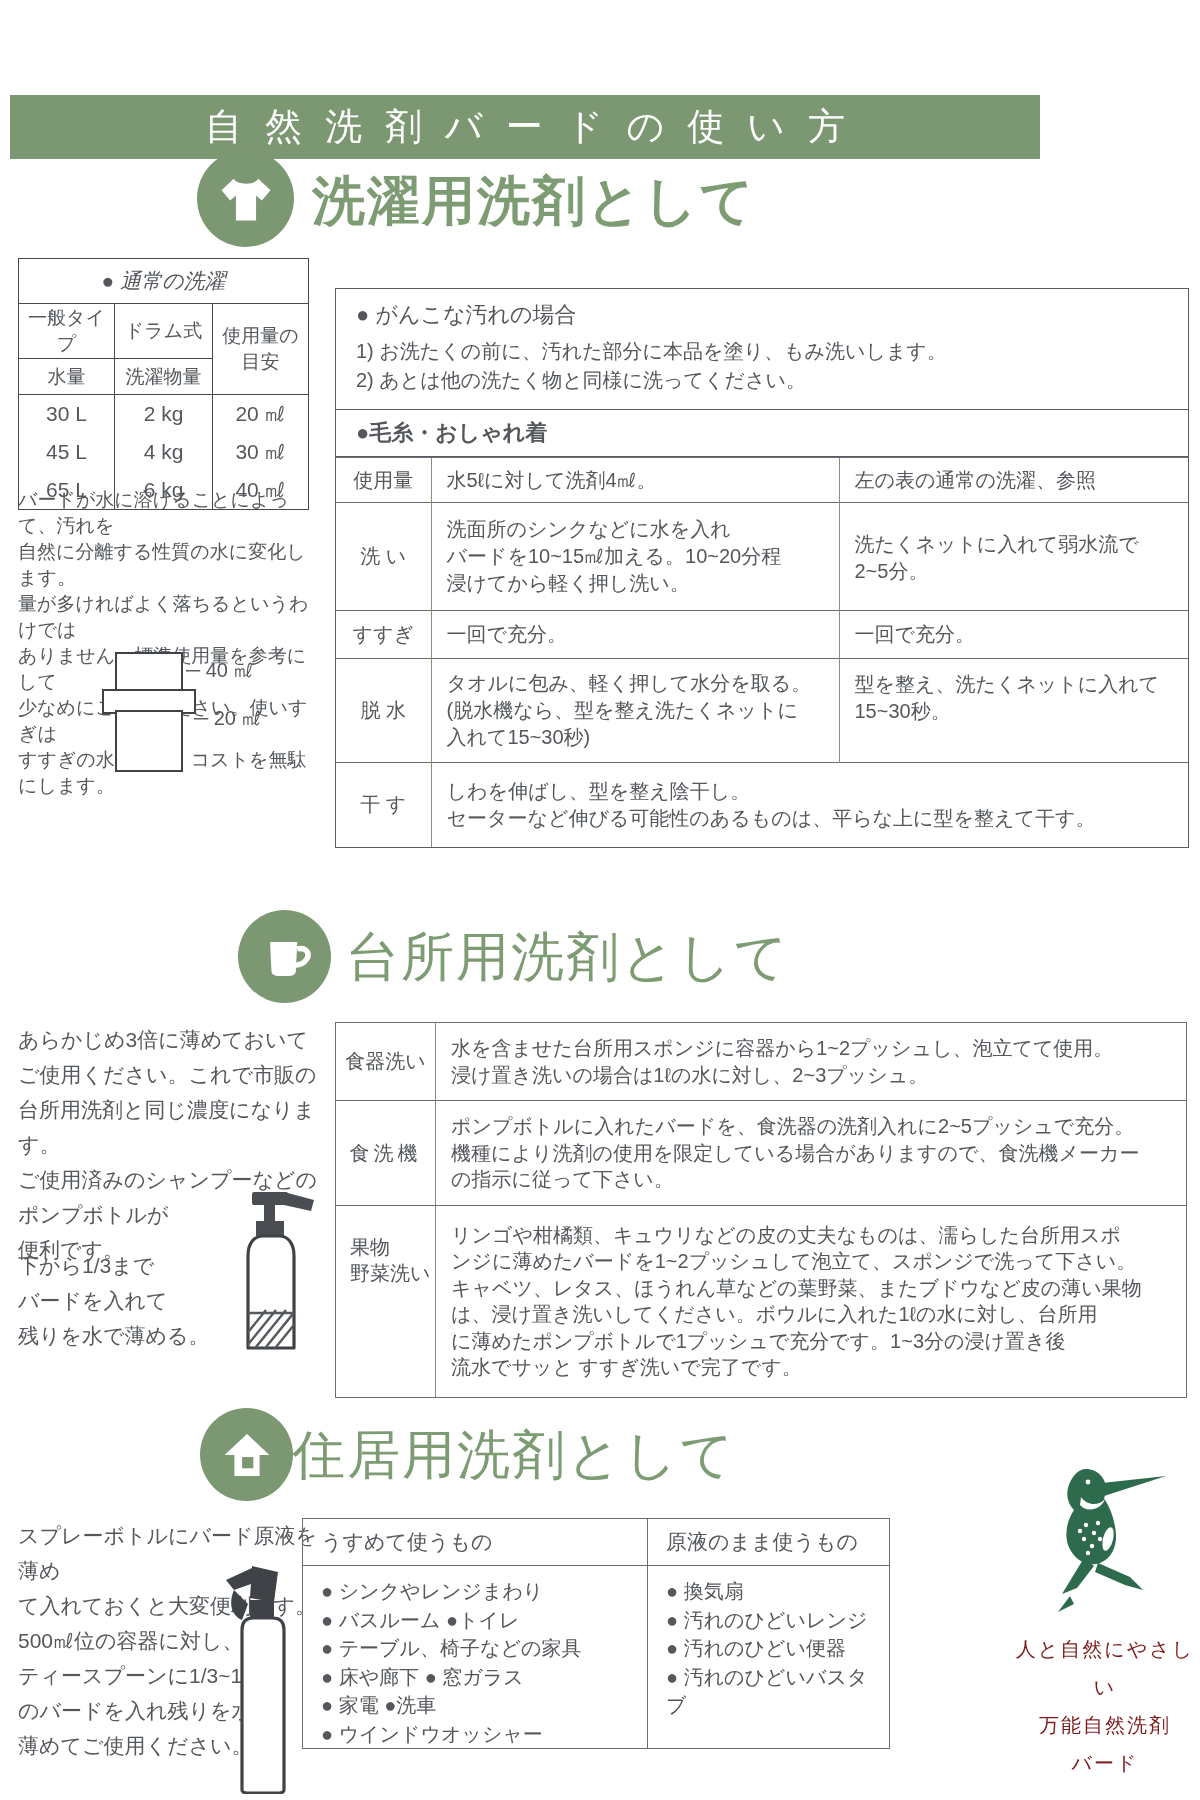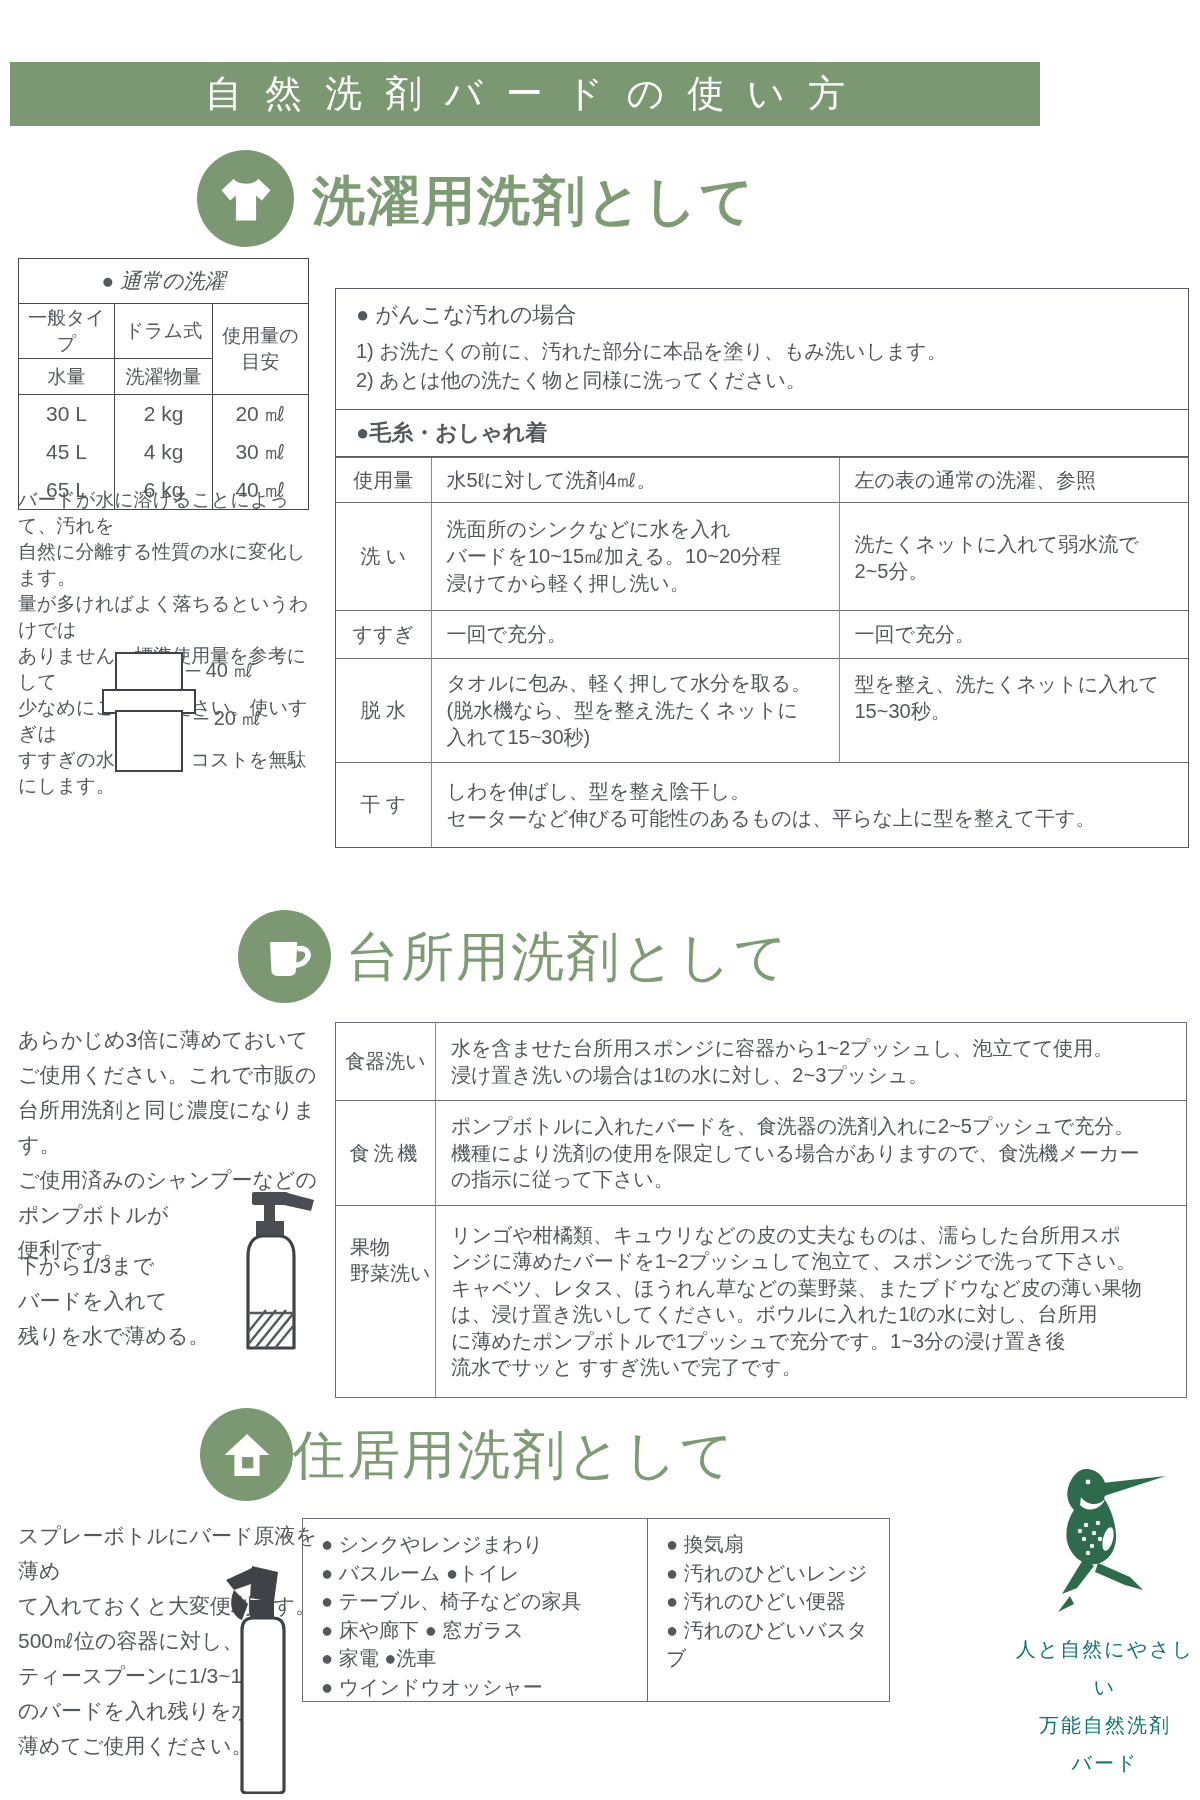--- a/index.html
+++ b/index.html
@@ -2,21 +2,21 @@
 <html><head>
 <meta charset="utf-8">
 <style>
   html,body{margin:0;padding:0;background:#ffffff;}
   body{font-family:"Liberation Sans","DejaVu Sans",sans-serif;color:#54585c;}
   #page{position:relative;width:1200px;height:1800px;background:#ffffff;overflow:hidden;}
   .abs{position:absolute;}
   .pl{white-space:pre-line;}
 
   
-  #header-bar{left:10px;top:62px;width:1030px;height:64px;background:#7c9872;
+  #header-bar{left:10px;top:95px;width:1030px;height:64px;background:#7c9872;
     display:flex;align-items:center;justify-content:center;}
   #header-bar .t{color:#ffffff;font-size:37px;letter-spacing:0.62em;text-indent:0.62em;font-weight:500;}
 
   
   .sec-head{color:#7e9c74;font-size:53px;letter-spacing:2px;font-weight:500;}
   .icon-circle{border-radius:50%;background:#7c9872;display:flex;align-items:center;justify-content:center;}
   #laundry-icon{left:197px;top:150px;width:97px;height:97px;}
   #laundry-heading{left:312px;top:166px;font-weight:bold;}
   #kitchen-icon{left:238px;top:910px;width:93px;height:93px;}
   #kitchen-heading{left:346px;top:922px;}
@@ -67,21 +67,21 @@
 
   
   #housing-note{left:18px;top:1518px;width:310px;font-size:21px;line-height:35px;}
   #htab{left:302px;top:1518px;width:588px;border-collapse:collapse;table-layout:fixed;font-size:20px;}
   #htab td{border:1.7px solid #6a6e72;vertical-align:top;}
   #htab td.hd{height:44px;vertical-align:middle;padding-left:18px;font-size:21px;}
   #htab td.bd{height:162px;padding:11px 4px 0 18px;line-height:28.5px;}
 
   
   #bird{left:1040px;top:1452px;width:130px;height:172px;}
-  #brand-caption{left:1010px;top:1630px;width:190px;text-align:center;color:#0f766e;
+  #brand-caption{left:1010px;top:1630px;width:190px;text-align:center;color:#7f1d1d;
     font-size:20px;line-height:38px;letter-spacing:2px;}
 
   
   #pump{left:224px;top:1182px;width:100px;height:170px;}
   #spray{left:222px;top:1558px;width:82px;height:236px;}
 </style>
 </head>
 <body>
 
 <div id="page">
@@ -292,20 +292,24 @@
     </g>
     <path d="M20 232 L20 72 C20 64 24 60 31 60 L51 60 C58 60 62 64 62 72 L62 232 C62 234 60 235 57 235 L25 235 C22 235 20 234 20 232 Z" fill="#ffffff" stroke="#3f4347" stroke-width="3.2" stroke-linejoin="round"></path>
   </svg>
 
   <table class="abs" id="htab">
     <colgroup>
         <col style="width:345px">
         <col>
       </colgroup>
     <tbody>
+        <tr>
+      <td class="hd">うすめて使うもの</td>
+      <td class="hd">原液のまま使うもの</td>
+    </tr>
     <tr>
       <td class="bd">
         <div>● シンクやレンジまわり</div>
         <div>● バスルーム ●トイレ</div>
         <div>● テーブル、椅子などの家具</div>
         <div>● 床や廊下 ● 窓ガラス</div>
         <div>● 家電 ●洗車</div>
         <div>● ウインドウオッシャー</div>
       </td>
       <td class="bd">

